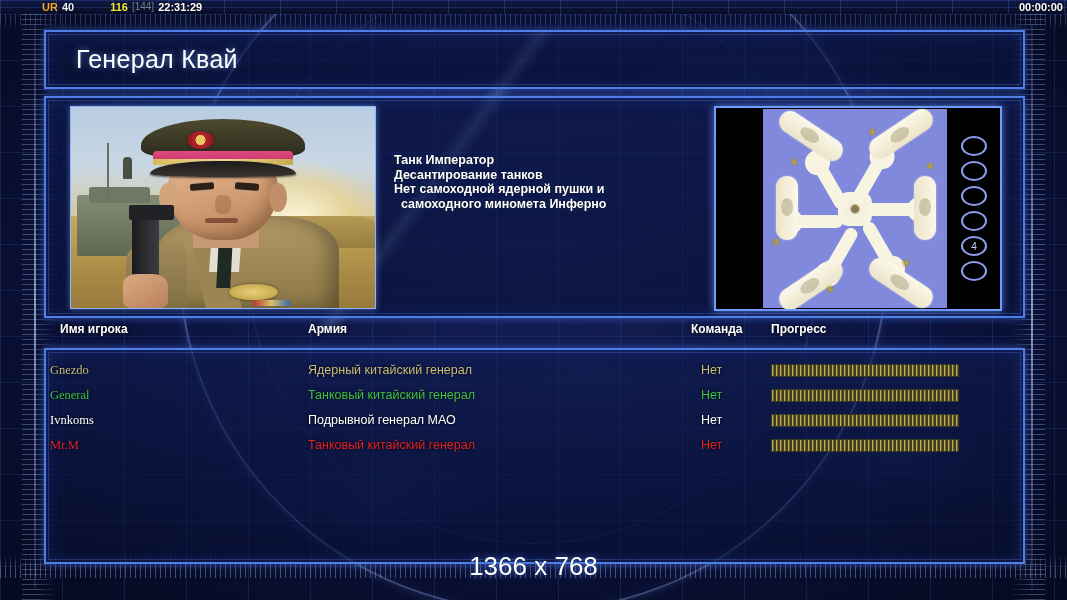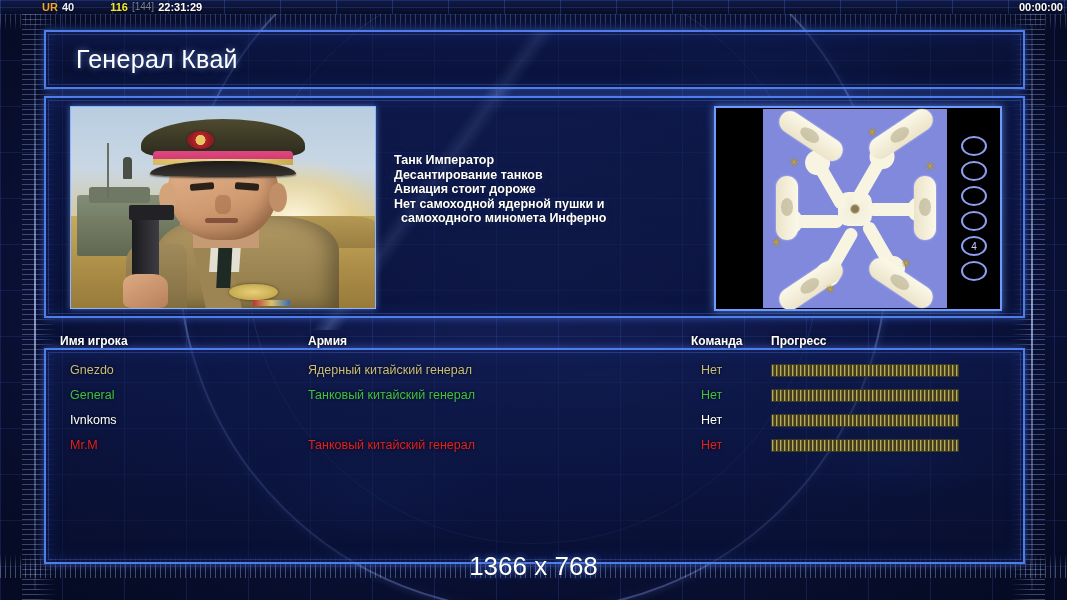--- a/index.html
+++ b/index.html
@@ -286,30 +286,30 @@
 
   
   #listpanel{
     position:absolute; left:0; top:318px; width:981px; height:216px;
   }
   #colheads{
     position:absolute; left:0; top:-22px; width:981px; height:20px;
     color:#ffffff; font-size:12px; font-weight:bold;
     text-shadow:0 0 4px rgba(0,0,0,.9);
   }
-  #colheads span{ position:absolute; bottom:0; }
+  #colheads span{ position:absolute; bottom:12px; }
   .ch-name{ left:14px; } .ch-army{ left:262px; }
   .ch-team{ left:645px; } .ch-prog{ left:725px; }
 
   .rows{ position:absolute; left:0; top:8px; width:981px; }
   .row{
     position:relative; height:25px; line-height:25px;
     font-size:12.5px;
   }
-  .row .nm{ position:absolute; left:24px; text-shadow:0 0 3px rgba(0,0,0,.85); }
+  .row .nm{ position:absolute; left:4px; text-shadow:0 0 3px rgba(0,0,0,.85);font-family:Liberation Serif, serif; }
   .row .ar{ position:absolute; left:262px; text-shadow:0 0 3px rgba(0,0,0,.85); }
   .row .tm{ position:absolute; left:655px; text-shadow:0 0 3px rgba(0,0,0,.85); }
   .row .pg{
     position:absolute; left:725px; width:188px; height:13px; top:6px;
     background:#0b0b07;
     border:1px solid rgba(140,150,90,.35);
   }
   .row .pg i{
     display:block; height:100%;
     background:repeating-linear-gradient(to right,
@@ -390,21 +390,20 @@
         <div class="g-capstar"></div>
         <div class="g-armL"></div>
         <div class="g-gun"></div>
         <div class="g-gun2"></div>
         <div class="g-hand"></div>
       </div>
 
       <div id="desc">
         <div class="l">Танк Император</div>
         <div class="l">Десантирование танков</div>
-        <div class="l">Авиация стоит дороже</div>
         <div class="l">Нет самоходной ядерной пушки и</div>
         <div class="l ind">самоходного миномета Инферно</div>
       </div>
 
       <div id="minimap">
         <div class="mm-inner">
           <div class="mm-terrain">
             <div class="mm-hub"></div>
 
             <div class="spoke" style="transform:rotate(0deg) translate(12px,-6px);">
@@ -485,20 +484,21 @@
         <div class="row">
           <span class="nm" style="color: rgb(62, 194, 62);">General</span>
           <span class="ar" style="color: rgb(62, 194, 62);">Танковый китайский генерал</span>
           <span class="tm" style="color: rgb(62, 194, 62);">Нет</span>
           <span class="pg">
               <i style="width: 100%;"></i>
             </span>
         </div>
         <div class="row">
           <span class="nm" style="color: rgb(255, 255, 255);">Ivnkoms</span>
+          <span class="ar" style="color: rgb(255, 255, 255);">Подрывной генерал МАО</span>
           <span class="tm" style="color: rgb(255, 255, 255);">Нет</span>
           <span class="pg">
               <i style="width: 100%;"></i>
             </span>
         </div>
         <div class="row">
           <span class="nm" style="color: rgb(226, 32, 32);">Mr.M</span>
           <span class="ar" style="color: rgb(226, 32, 32);">Танковый китайский генерал</span>
           <span class="tm" style="color: rgb(226, 32, 32);">Нет</span>
           <span class="pg">

